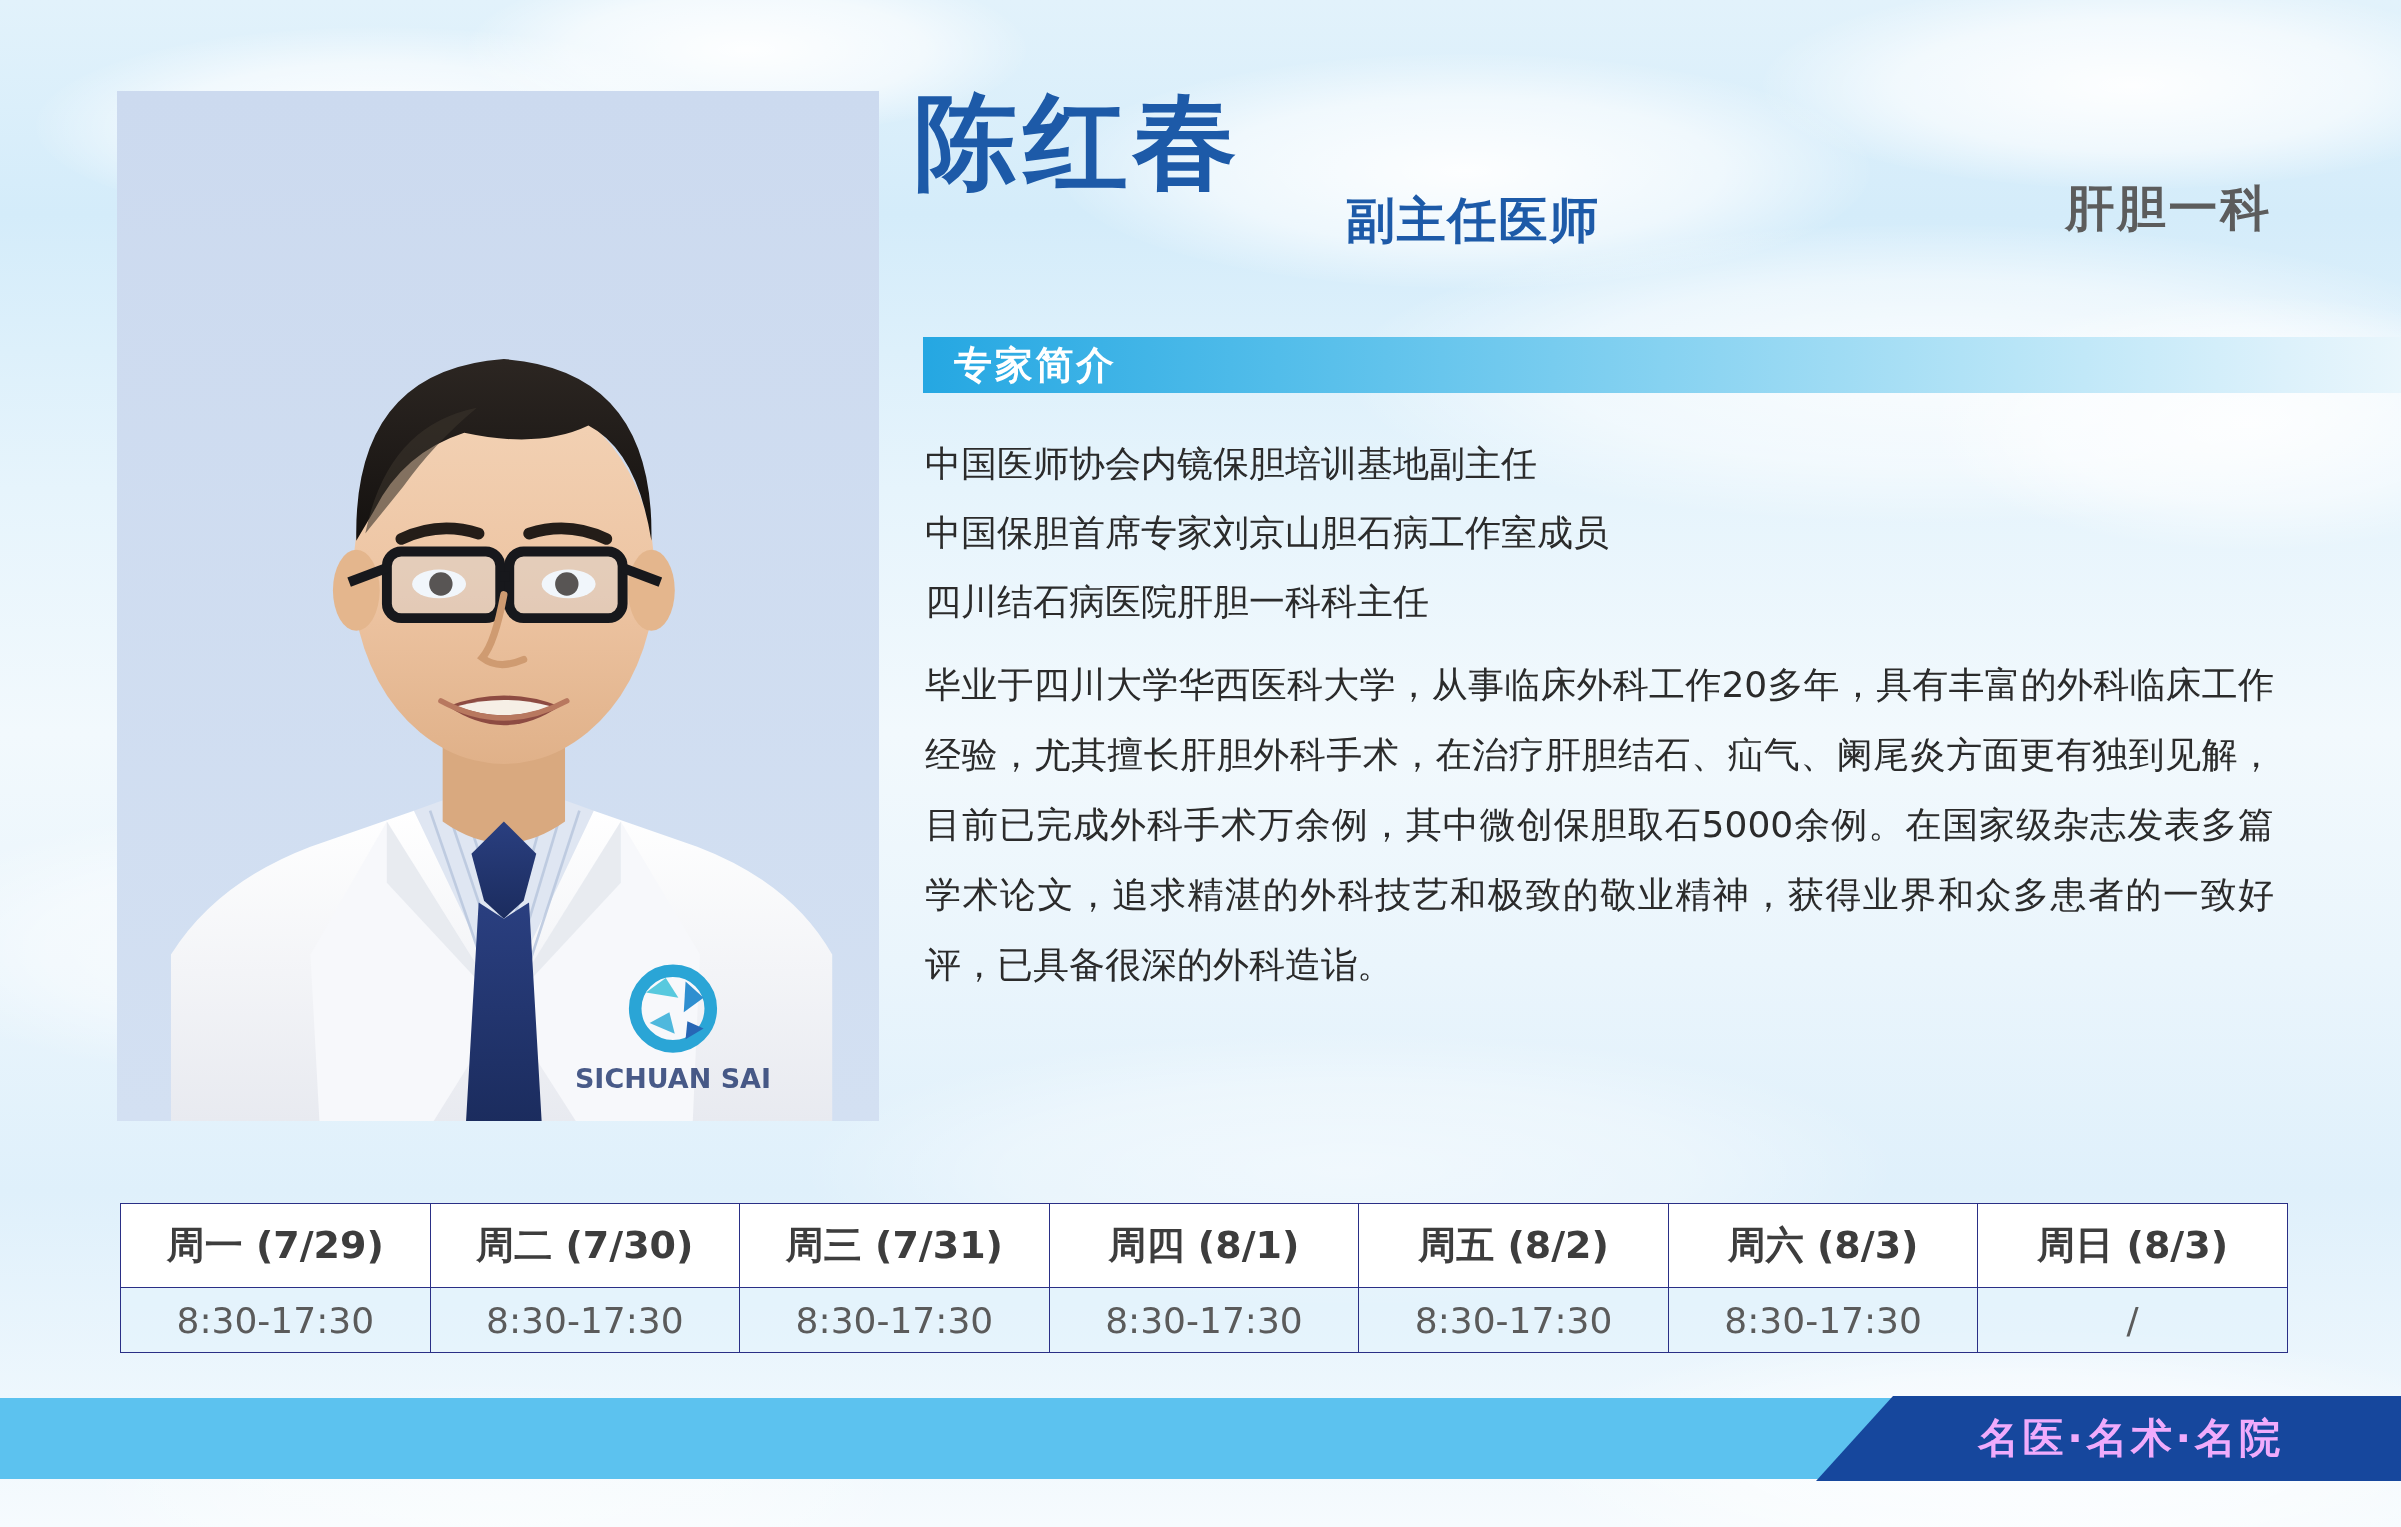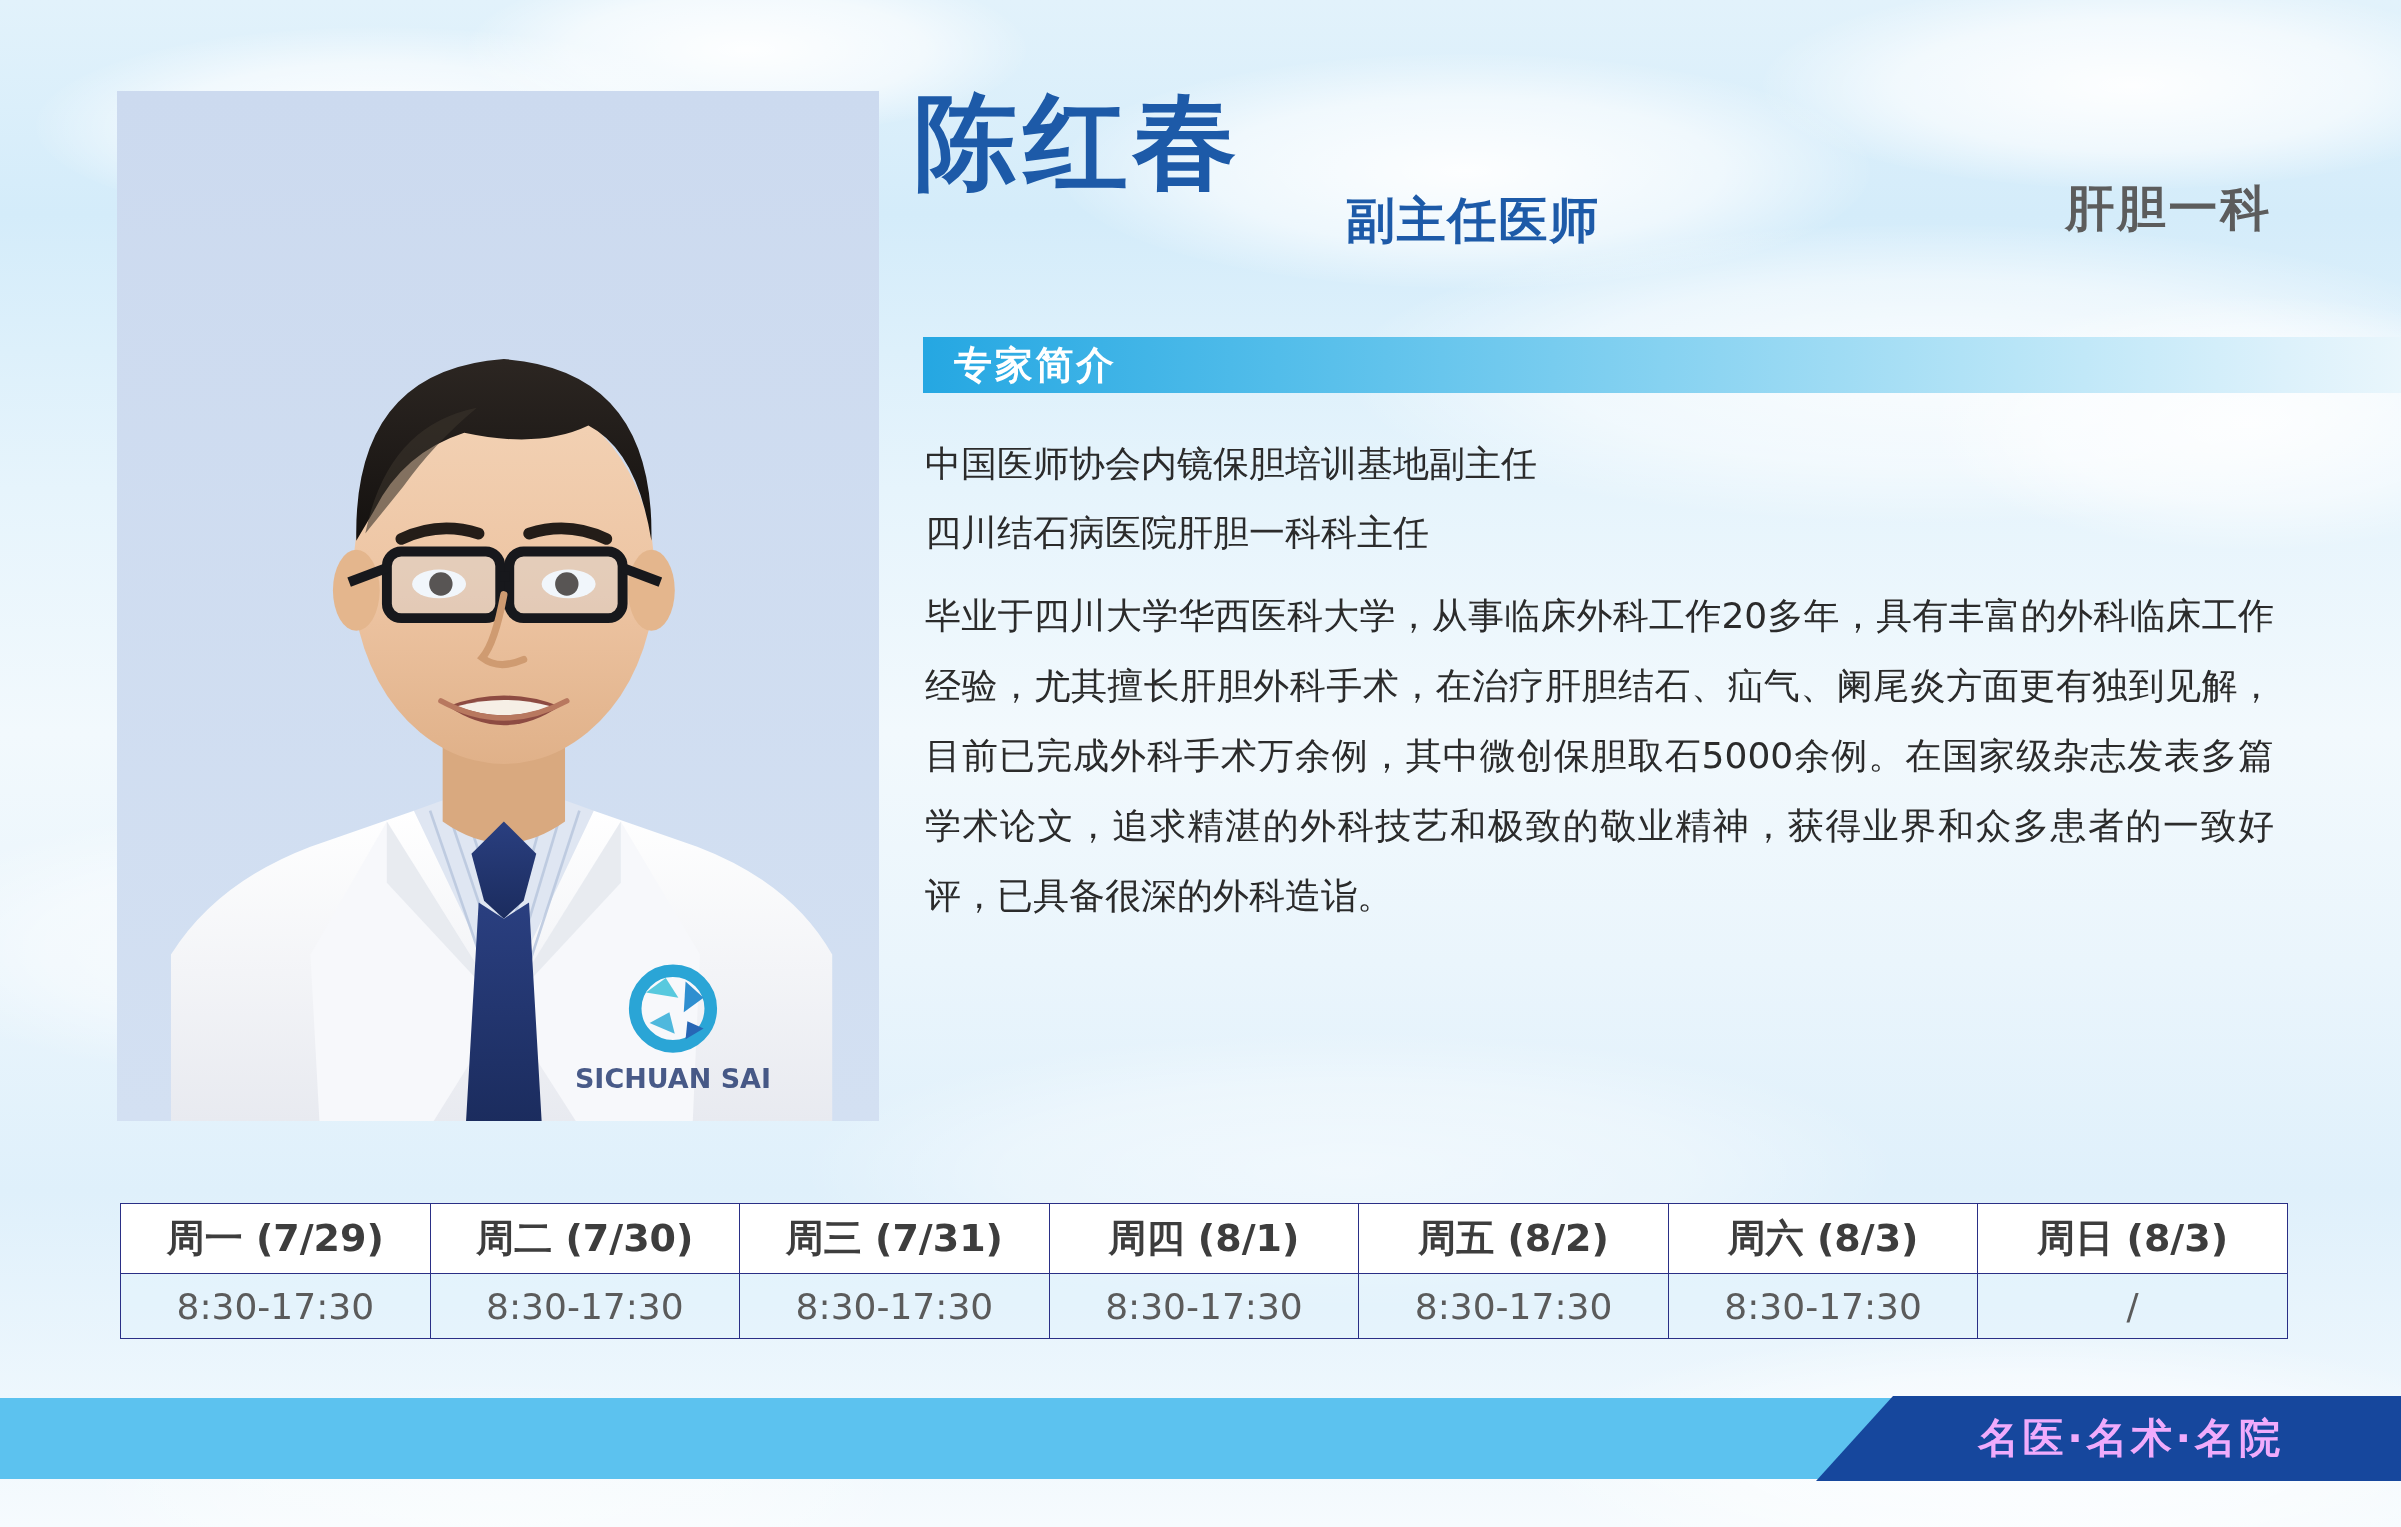--- a/index.html
+++ b/index.html
@@ -141,21 +141,21 @@
     width:2168px;
     border-collapse:collapse;
     table-layout:fixed;
   }
   .sched th, .sched td {
     border:1.8px solid #2a2f86;
     text-align:center;
     font-family:"DejaVu Sans","Liberation Sans",sans-serif;
   }
   .sched th {
-    height:70px;
+    height:84px;
     background:#ffffff;
     color:#3d3d3d;
     font-size:38px;
     font-weight:bold;
     letter-spacing:0px;
   }
   .sched td {
     height:65px;
     background:rgba(226,243,252,.55);
     color:#5b5b5b;
@@ -302,20 +302,21 @@
     <div class="doc-title">副主任医师</div>
     <div class="doc-dept">肝胆一科</div>
   </div>
 
   <div class="sec-bar">
     <div class="sec-bar-label">专家简介</div>
   </div>
 
   <div class="bio">
     <div class="bio-line">中国医师协会内镜保胆培训基地副主任</div>
+    <div class="bio-line">中国保胆首席专家刘京山胆石病工作室成员</div>
     <div class="bio-line">四川结石病医院肝胆一科科主任</div>
     <div class="bio-para">毕业于四川大学华西医科大学，从事临床外科工作20多年，具有丰富的外科临床工作经验，尤其擅长肝胆外科手术，在治疗肝胆结石、疝气、阑尾炎方面更有独到见解，目前已完成外科手术万余例，其中微创保胆取石5000余例。在国家级杂志发表多篇学术论文，追求精湛的外科技艺和极致的敬业精神，获得业界和众多患者的一致好评，已具备很深的外科造诣。</div>
   </div>
 
   <table class="sched">
     <thead>
       <tr>
         <th>周一 (7/29)</th>
         <th>周二 (7/30)</th>
         <th>周三 (7/31)</th>

